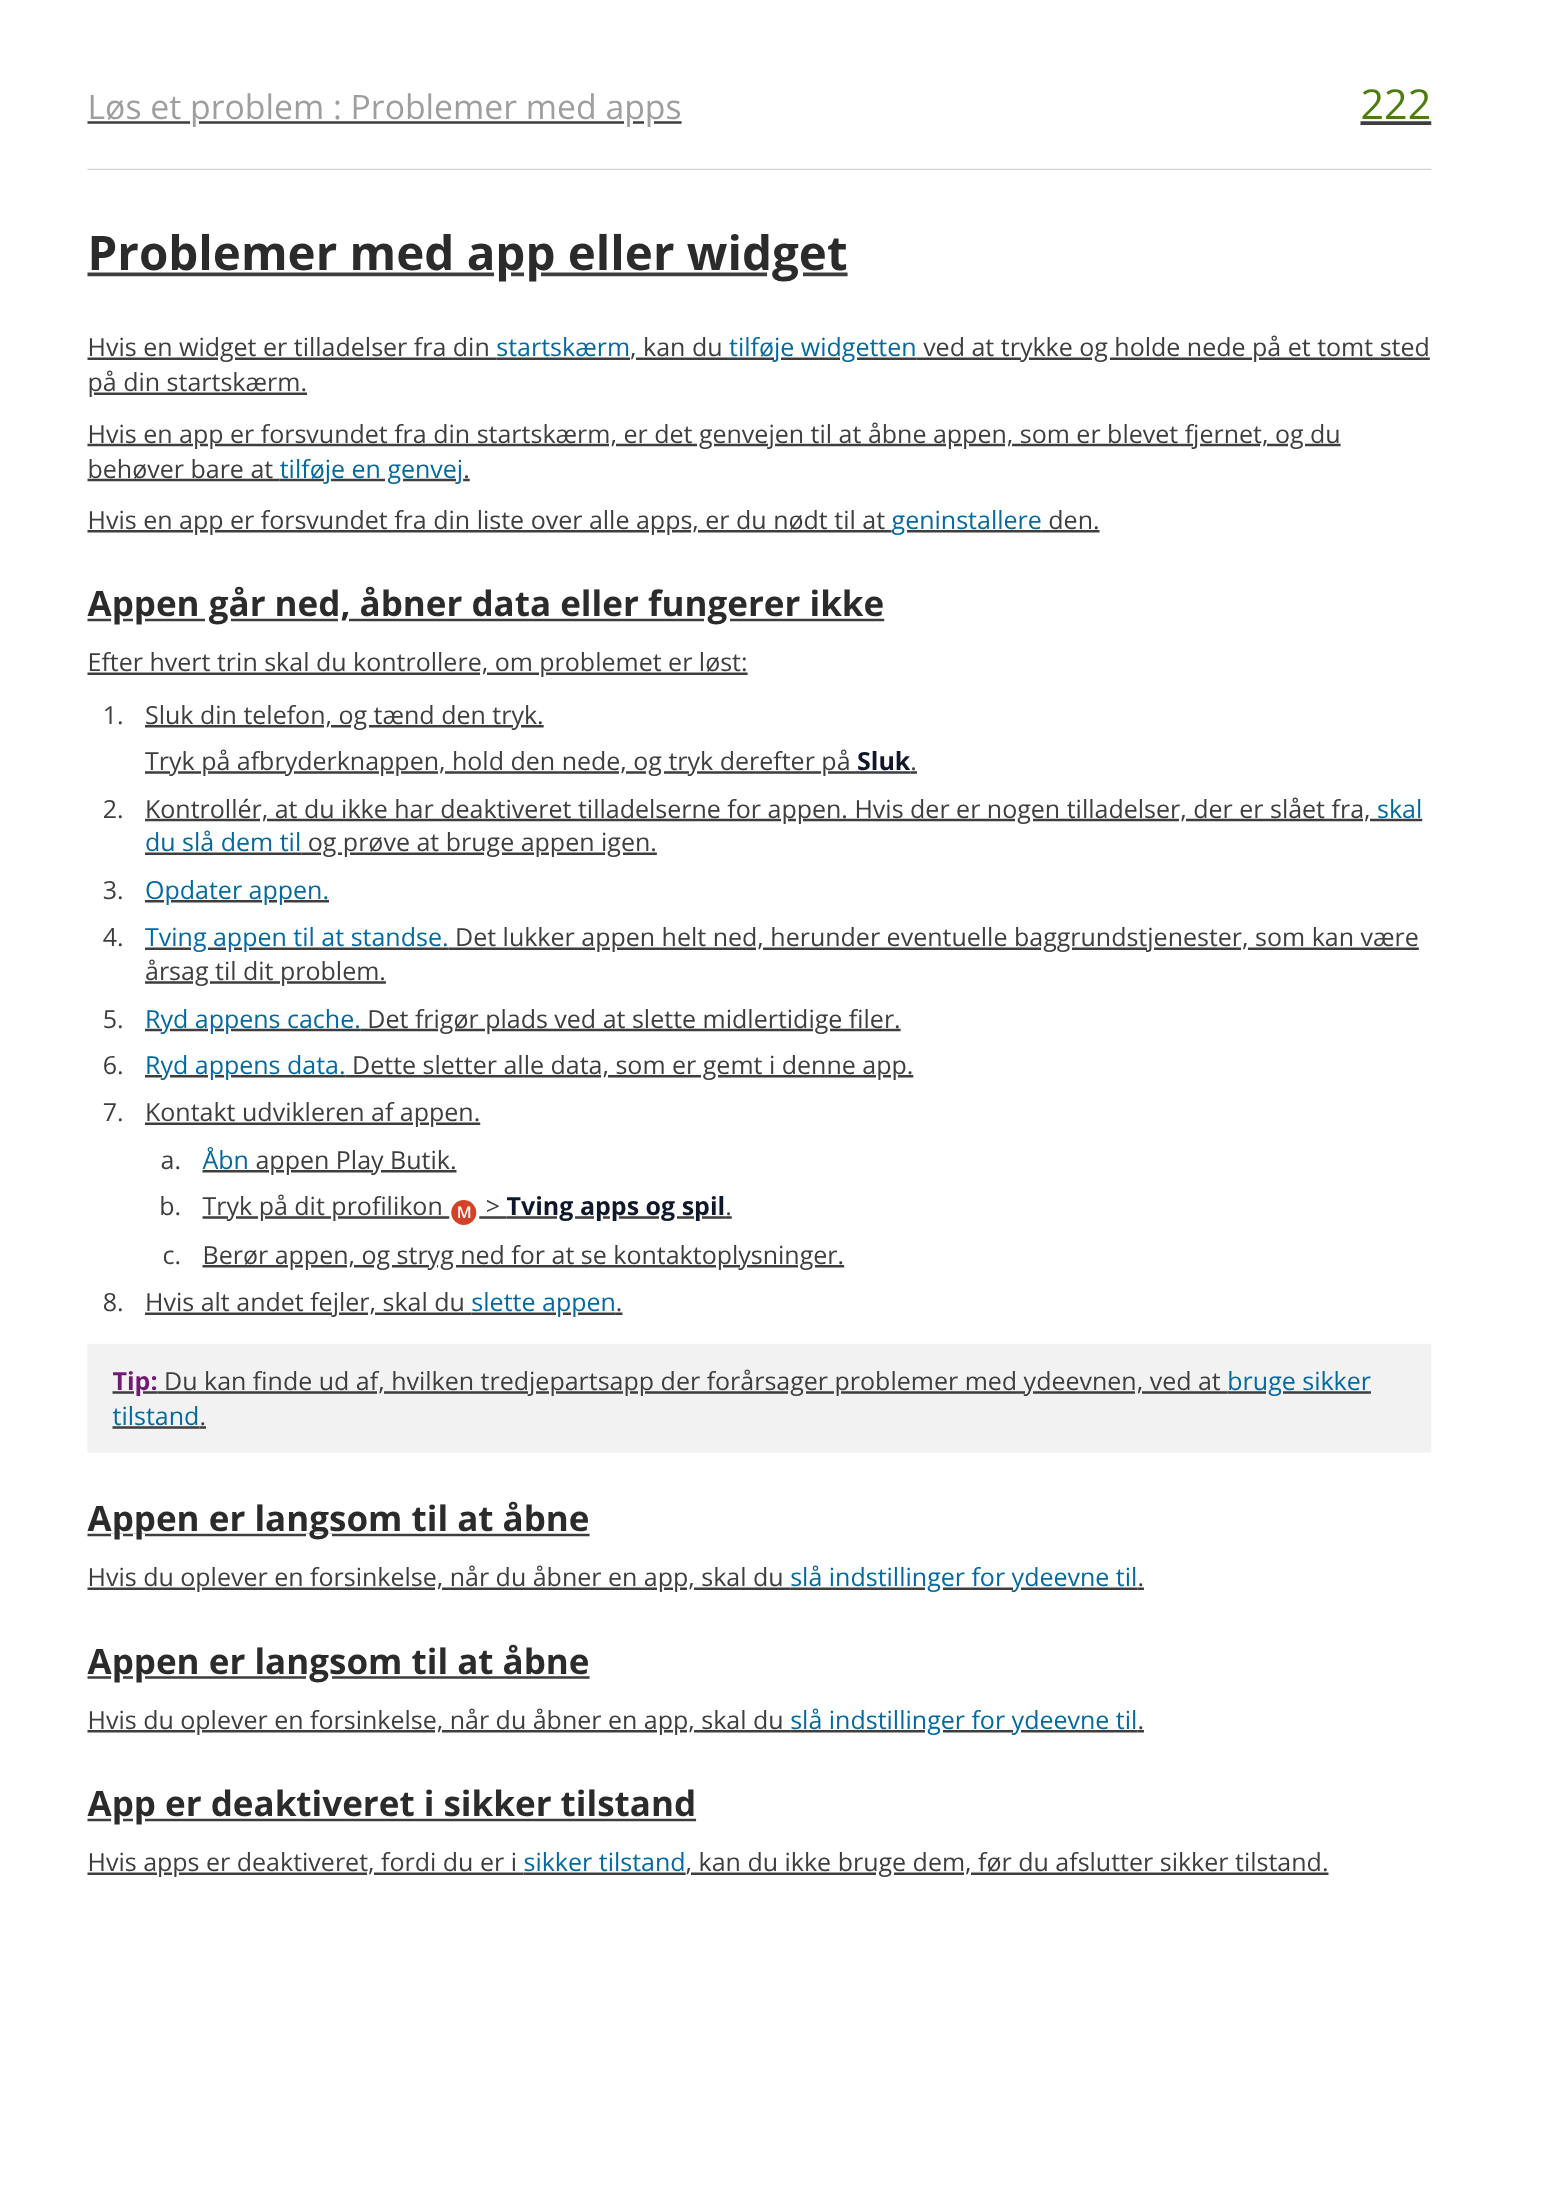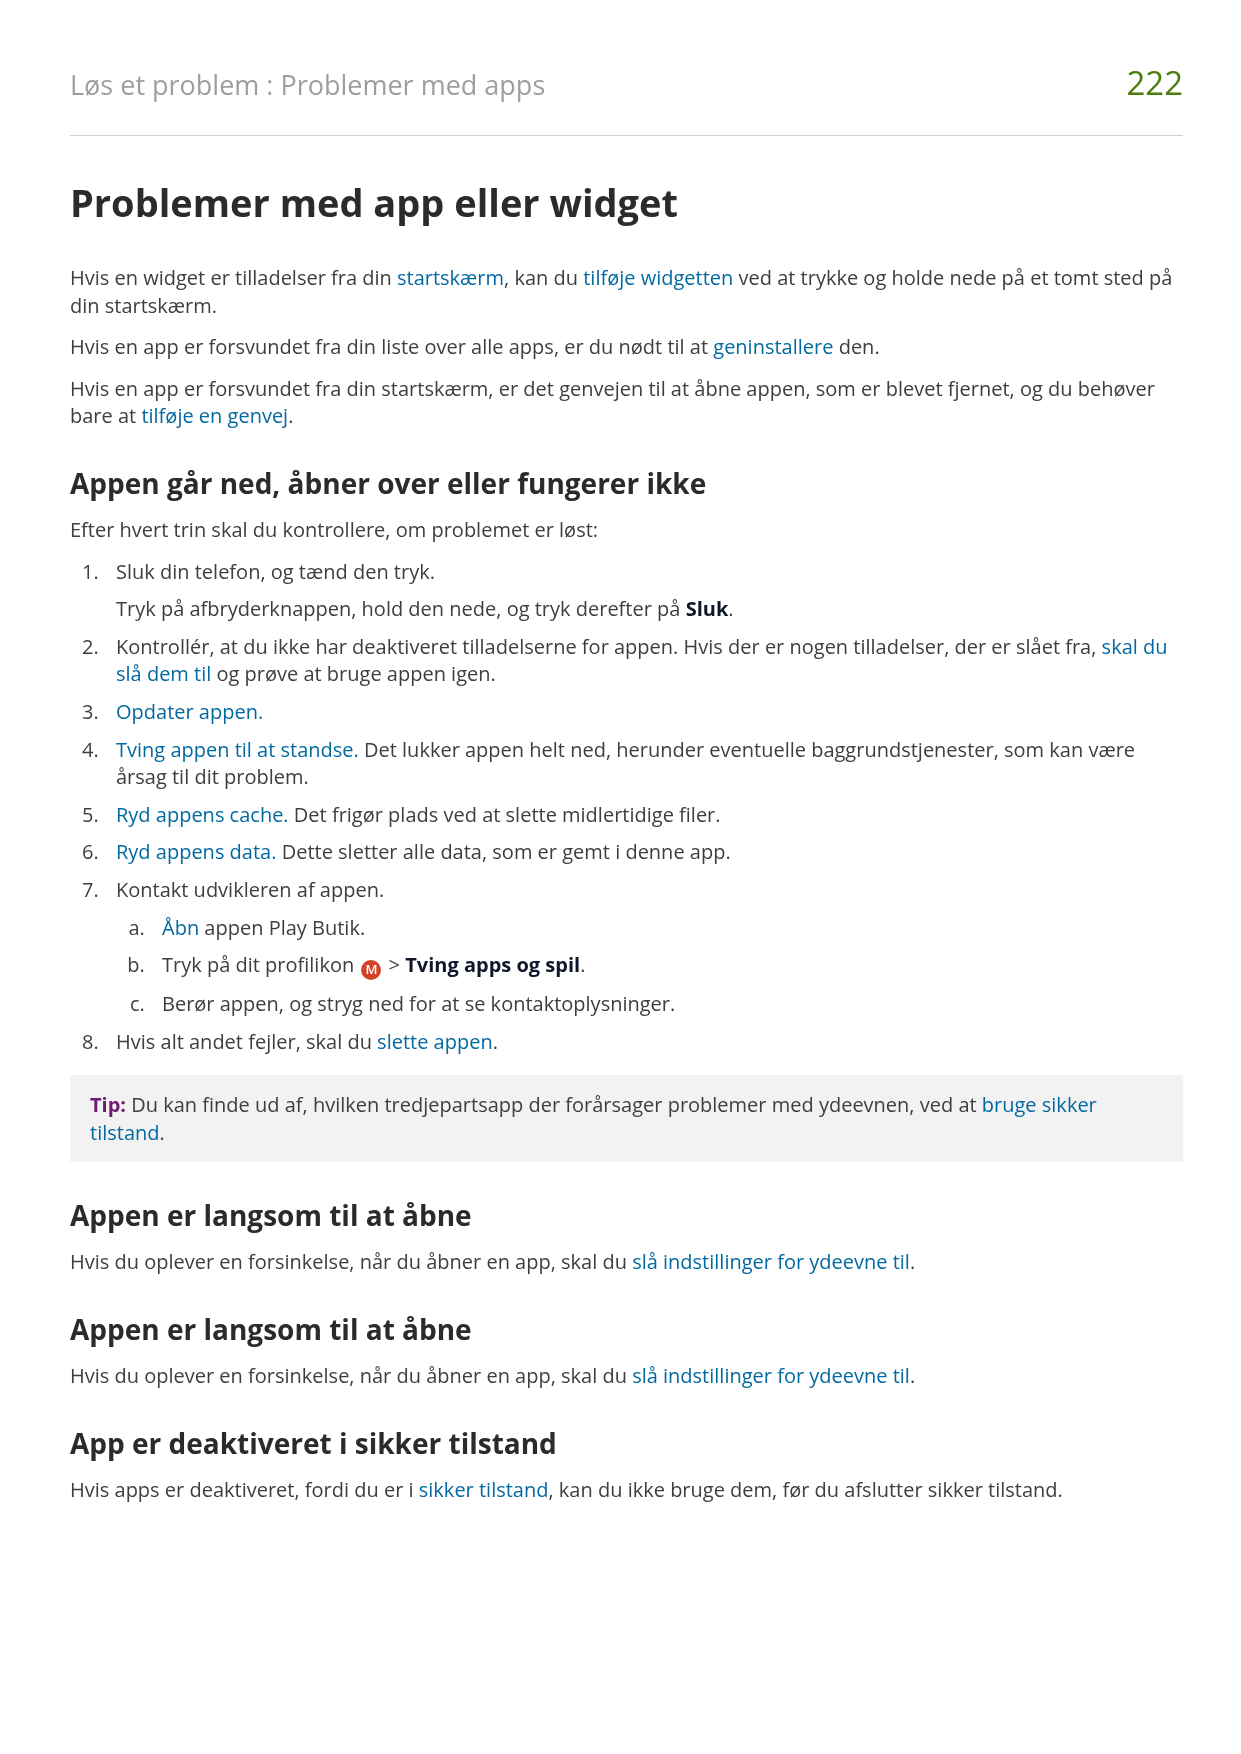--- a/index.html
+++ b/index.html
@@ -7,21 +7,22 @@
     padding: 0;
     width: 1241px;
     background: #fff;
     font-family: "Segoe UI", "Open Sans", Roboto, "Helvetica Neue", Arial, sans-serif;
     color: #3e3e3e;
   }
   .page {
     box-sizing: border-box;
     width: 1241px;
     min-height: 1754px;
-    padding: 60px 58px 70px 70px;
+    padding: 60px 96px 70px 70px;
+    text-decoration: underline;
   }
   .header-row {
     display: flex;
     justify-content: space-between;
     align-items: baseline;
     color: #9e9e9e;
     font-size: 27px;
     font-weight: 400;
     margin-bottom: 30px;
   }
@@ -128,28 +129,28 @@
   <hr class="rule">
 
   <h1 class="main-title">Problemer med app eller widget</h1>
 
 
   <p>
     <span>Hvis en widget er tilladelser fra din </span><a class="link" href="#">startskærm</a><span>, kan du </span><a class="link" href="#">tilføje widgetten</a><span> ved at trykke og holde nede på et tomt sted på din startskærm.</span>
   </p>
 
   <p>
+    <span>Hvis en app er forsvundet fra din startskærm, er det genvejen til at åbne appen, som er blevet fjernet, og du behøver bare at </span><a class="link" href="#">tilføje en genvej</a><span>.</span>
+  </p>
+
+  <p>
     <span>Hvis en app er forsvundet fra din liste over alle apps, er du nødt til at </span><a class="link" href="#">geninstallere</a><span> den.</span>
   </p>
 
-  <p>
-    <span>Hvis en app er forsvundet fra din startskærm, er det genvejen til at åbne appen, som er blevet fjernet, og du behøver bare at </span><a class="link" href="#">tilføje en genvej</a><span>.</span>
-  </p>
-
-  <h2 class="section">Appen går ned, åbner over eller fungerer ikke</h2>
+  <h2 class="section">Appen går ned, åbner data eller fungerer ikke</h2>
 
   <p>Efter hvert trin skal du kontrollere, om problemet er løst:</p>
 
   <ol class="steps">
     <li>
       <span>Sluk din telefon, og tænd den tryk.</span>
       <p class="li-sub">
         <span>Tryk på afbryderknappen, hold den nede, og tryk derefter på </span><strong class="ui-text">Sluk</strong><span>.</span>
       </p>
     </li>

